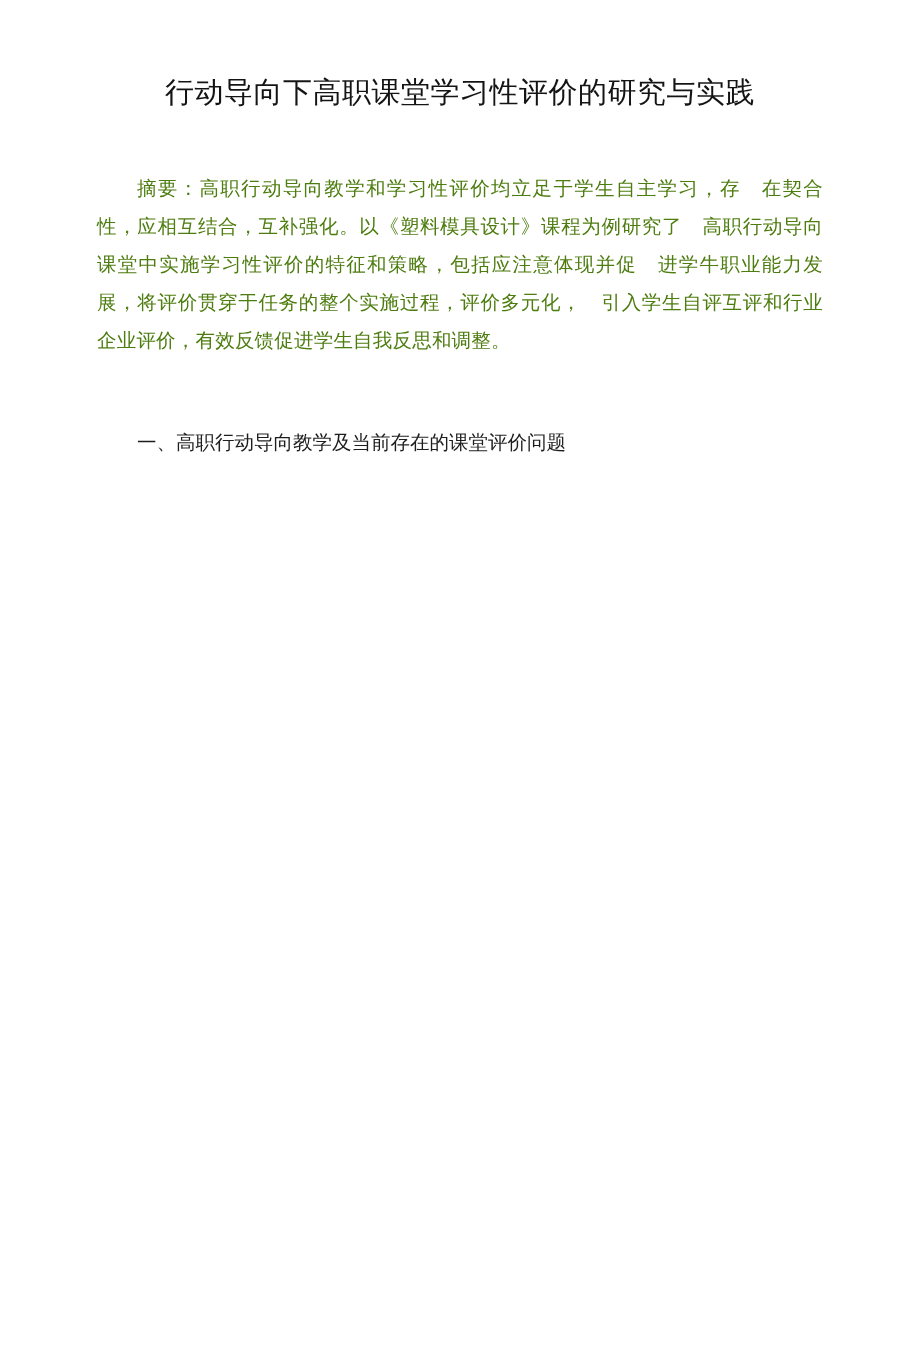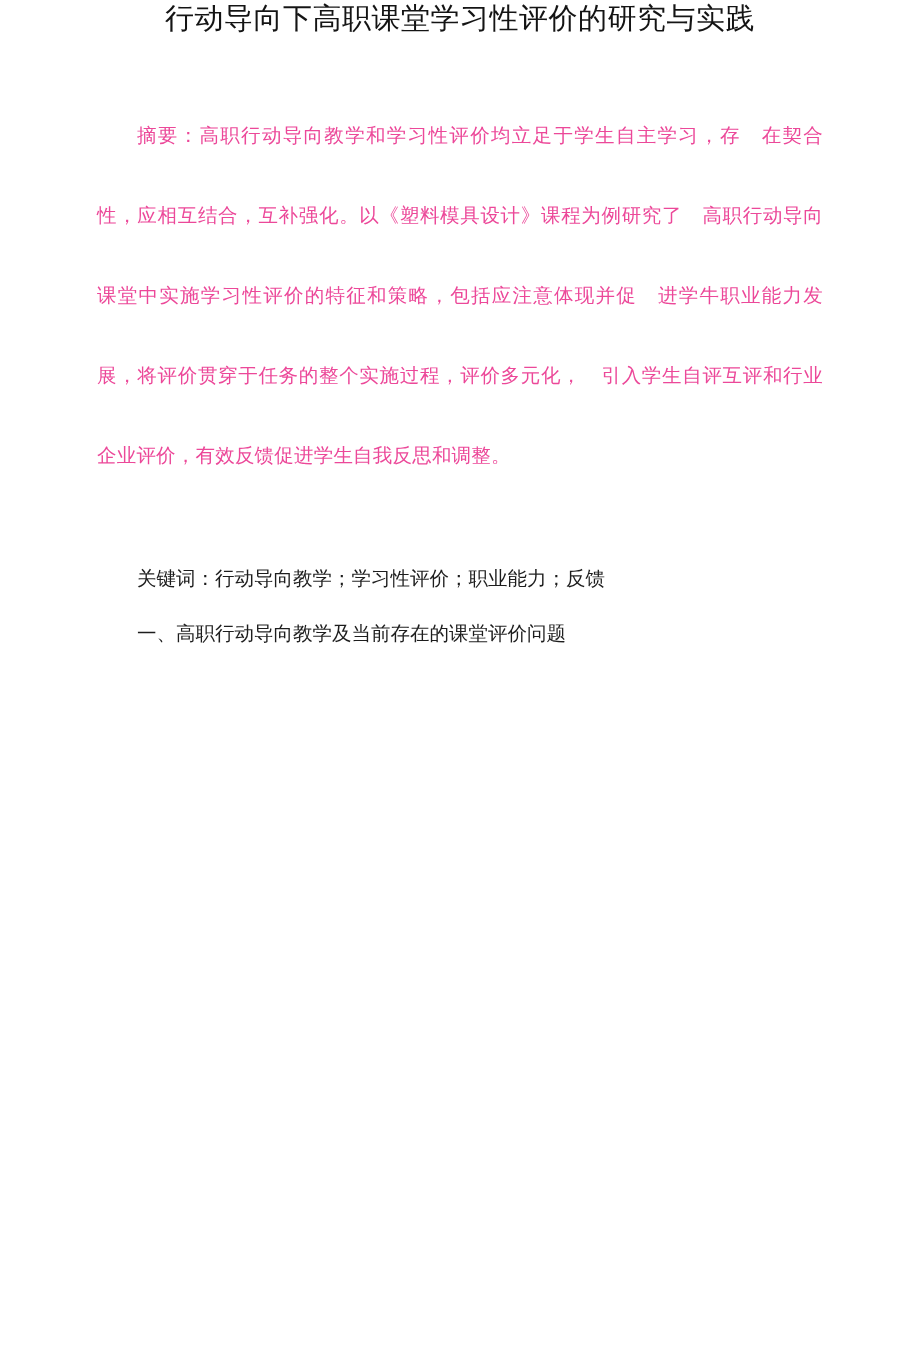--- a/index.html
+++ b/index.html
@@ -31,35 +31,36 @@
     width: 726px;
   }
 
   .doc-title {
     font-size: 29px;
     font-weight: 400;
     line-height: 1.25;
     text-align: center;
     letter-spacing: 0.5px;
     margin: 0;
+    padding-top: 74px;
     color: #141414;
     font-family: "Liberation Serif", "DejaVu Serif", serif;
   }
 
   .spacer-after-title {
     height: 60px;
   }
 
   .para {
     font-size: 19.5px;
-    line-height: 80px;
+    line-height: 38px;
     margin: 0;
     text-align: justify;
     text-justify: inter-ideograph;
-    color: #ec4899;
+    color: #4d7c0f;
     letter-spacing: 0.2px;
   }
 
   .para.indent {
     text-indent: 2.05em;
   }
 
   .blank-line {
     height: 55px;
   }
@@ -88,20 +89,19 @@
   <div class="content">
 
     <h1 class="doc-title">行动导向下高职课堂学习性评价的研究与实践</h1>
 
     <div class="spacer-after-title"></div>
 
     <p class="para indent">摘要：高职行动导向教学和学习性评价均立足于学生自主学习，存　在契合性，应相互结合，互补强化。以《塑料模具设计》课程为例研究了　高职行动导向课堂中实施学习性评价的特征和策略，包括应注意体现并促　进学牛职业能力发展，将评价贯穿于任务的整个实施过程，评价多元化，　引入学生自评互评和行业企业评价，有效反馈促进学生自我反思和调整。</p>
 
     <div class="blank-line"></div>
 
-    <p class="keywords">关键词：行动导向教学；学习性评价；职业能力；反馈</p>
 
     <h2 class="section-heading">一、高职行动导向教学及当前存在的课堂评价问题</h2>
 
 
 
   </div>
 </div>
 
 </body></html>

